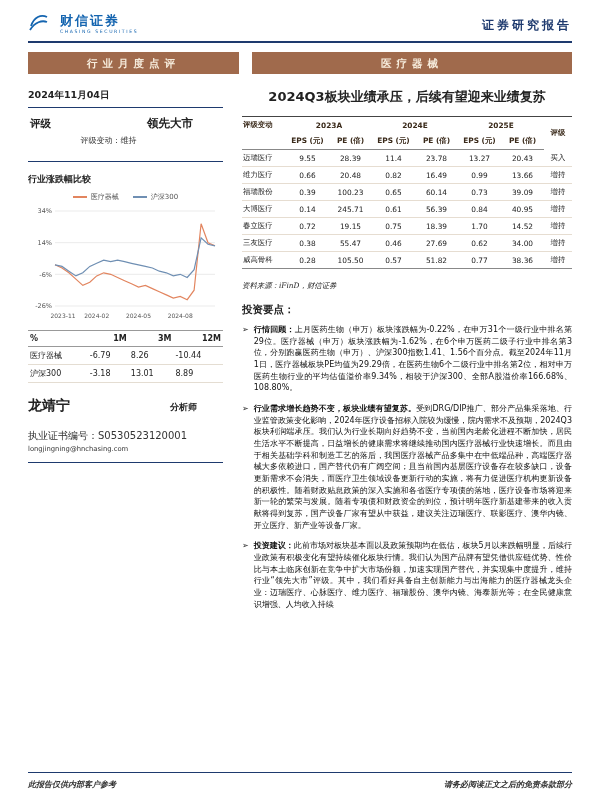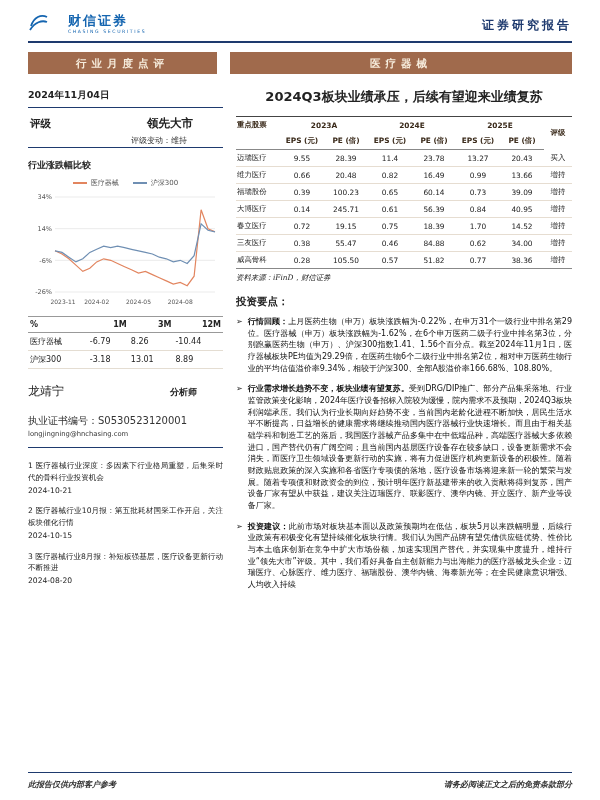--- a/index.html
+++ b/index.html
@@ -2,83 +2,83 @@
 <html><head>
 <meta charset="utf-8">
 <style>
   * { margin:0; padding:0; box-sizing:border-box; }
   html,body { background:#fff; }
   body { width:600px; font-family:"DejaVu Sans","Liberation Sans",sans-serif; color:#222; }
   .page { width:600px; height:800px; padding:12px 28px 10px; display:flex; flex-direction:column; overflow:hidden; }
 
   
   .hdr { display:flex; justify-content:space-between; align-items:flex-end; }
-  .brand { display:flex; align-items:center; gap:20px; }
+  .brand { display:flex; align-items:center; gap:12px; }
   .brand-text { display:flex; flex-direction:column; line-height:1.1; }
   .brand-cn { font-size:13px; font-weight:bold; color:#1565b0; letter-spacing:2px; }
   .brand-en { font-size:4.6px; color:#1565b0; letter-spacing:1.6px; }
   .report-type { font-size:12px; font-weight:bold; color:#1e3a6e; letter-spacing:3px; padding-bottom:2px;text-align:center; }
   .hdr-rule { border-bottom:2px solid #1e3a6e; margin-top:5px; }
 
   
   .banners { display:flex; gap:13px; margin-top:9px; }
   .banner { background:#a06a4c; color:#f6ecdc; font-size:10.5px; font-weight:bold; letter-spacing:5px; text-align:center; height:22px; line-height:22px; }
-  .banner.l { width:189px; flex-shrink:0; }
+  .banner.l { width:211px; flex-shrink:0; }
   .banner.r { flex:1; }
 
   
-  .content { display:flex; gap:13px; margin-top:12px; flex:1; overflow:hidden; }
+  .content { display:flex; gap:19px; margin-top:12px; flex:1; overflow:hidden; }
   .sidebar { width:195px; flex-shrink:0; }
   .main { flex:1; overflow:hidden; }
 
   
   .s-date { font-size:9.5px; font-weight:bold; padding:3px 0 5px; border-bottom:1px solid #1e3a6e; }
   .rating-row { display:flex; justify-content:space-between; align-items:baseline; padding:8px 2px 3px; }
   .rating-label { font-size:10.5px; font-weight:bold; }
   .rating-value { font-size:11.5px; font-weight:bold; margin-right:28px; }
-  .rating-sub { display:flex; justify-content:flex-end; font-size:8px; color:#333; padding:1px 2px 1px; border-bottom:1px solid #1e3a6e; }
+  .rating-sub { display:flex; justify-content:center; font-size:8px; color:#333; padding:1px 2px 15px; border-bottom:1px solid #1e3a6e; }
   .rating-sub .v { margin-right:34px; }
   .chart-title { font-size:9px; font-weight:bold; margin-top:11px; }
   .legend { display:flex; justify-content:center; gap:14px; margin-top:6px; font-size:7px; color:#555; }
   .legend-item { display:flex; align-items:center; gap:4px; }
   .swatch { display:inline-block; width:14px; height:2px; }
   svg.chart { display:block; margin-top:2px; }
   svg.chart .grid { stroke:#ddd; stroke-width:0.6; }
   svg.chart .ytick { font-size:6.5px; fill:#555; text-anchor:end; }
   svg.chart .xtick { font-size:6px; fill:#555; text-anchor:middle; }
 
   table.perf { width:100%; border-collapse:collapse; font-size:8px; margin-top:8px; }
   table.perf th { font-weight:bold; border-top:1px solid #999; border-bottom:1px solid #999; padding:3px 2px; text-align:right; }
   table.perf th:first-child { text-align:left; }
   table.perf td { padding:3px 2px; text-align:left; border-bottom:1px solid #e4ddd2; }
   table.perf td.rowname { text-align:left; }
 
   .analyst { margin-top:14px; border-bottom:1px solid #1e3a6e; padding-bottom:9px; }
   .an-line { display:flex; justify-content:space-between; align-items:baseline; }
-  .an-name { font-size:12px; font-weight:normal;text-align:right; }
+  .an-name { font-size:14px; font-weight:bold;text-align:right; }
   .an-role { font-size:9px; font-weight:bold; margin-right:26px; }
   .an-cert { font-size:10px; margin-top:14px; color:#333; }
   .an-email { font-size:6.8px; margin-top:2px; color:#333; }
 
   .reports { margin-top:12px; }
   .report-item { font-size:7.6px; line-height:1.55; margin-bottom:9px; text-align:justify; }
   .report-item .rdate { margin-top:1px; }
 
   
   .title { font-size:13px; font-weight:bold; text-align:center; margin:2px 0 10px; }
   table.stock { width:100%; border-collapse:collapse; font-size:7.4px; table-layout:fixed; }
   table.stock th, table.stock td { padding:3px 1px; text-align:center; }
   table.stock thead tr.yrow th { border-top:1.5px solid #444; font-weight:bold; color:#3a2a1a; }
   table.stock thead tr.srow th { border-bottom:1px solid #888; font-weight:bold; color:#3a2a1a; }
   table.stock th.corner { text-align:left; width:44px; }
   table.stock th.ratinghdr { width:28px; }
   table.stock tbody td { border-bottom:0.5px solid #e6ddd1; }
   table.stock tbody tr:last-child td { border-bottom:1px solid #888; }
   table.stock td.name { text-align:left; }
-  .source { font-size:7.4px; font-style:italic; margin-top:4px; color:#222; font-family:"DejaVu Serif","Liberation Serif",serif; }
+  .source { font-size:7.4px; font-style:italic; margin-top:12px; color:#222; font-family:"DejaVu Serif","Liberation Serif",serif; }
 
   .points-title { font-size:10.5px; font-weight:bold; margin:12px 0 7px; }
   .bullets { }
   .bullet { display:flex; gap:5px; margin-bottom:9px; }
   .bullet .arrow { font-size:8px; color:#222; line-height:1.5; flex-shrink:0; }
   .bullet .btext { font-size:8px; line-height:1.46; text-align:justify; color:#111; }
   .bullet .btext strong { font-weight:bold; }
 
   
   .footer { border-top:1px solid #1e3a6e; margin-top:4px; padding-top:6px; display:flex; justify-content:space-between; font-size:8px; font-style:italic; font-weight:bold; color:#333; }
@@ -179,43 +179,29 @@
 
       <div class="analyst">
         <div class="an-line">
           <span class="an-name">龙靖宁</span>
           <span class="an-role">分析师</span>
         </div>
         <div class="an-cert">执业证书编号：S0530523120001</div>
         <div class="an-email">longjingning@hnchasing.com</div>
       </div>
 
-      <div class="reports">
-          <div class="report-item">
-            <div>1 医疗器械行业深度：多因素下行业格局重塑，后集采时代的骨科行业投资机会</div>
-            <div class="rdate">2024-10-21</div>
-          </div>
-          <div class="report-item">
-            <div>2 医疗器械行业10月报：第五批耗材国采工作开启，关注板块催化行情</div>
-            <div class="rdate">2024-10-15</div>
-          </div>
-          <div class="report-item">
-            <div>3 医疗器械行业8月报：补短板强基层，医疗设备更新行动不断推进</div>
-            <div class="rdate">2024-08-20</div>
-          </div>
-        </div>
     </aside>
 
     <main class="main">
       <div class="title">2024Q3板块业绩承压，后续有望迎来业绩复苏</div>
 
       <table class="stock">
         <thead>
           <tr class="yrow">
-            <th class="corner">重点股票</th>
+            <th class="corner">评级变动</th>
             <th colspan="2">2023A</th>
             <th colspan="2">2024E</th>
             <th colspan="2">2025E</th>
             <th class="ratinghdr" rowspan="2">评级</th>
           </tr>
           <tr class="srow">
             <th></th>
             <th>EPS (元)</th>
             <th>PE (倍)</th>
             <th>EPS (元)</th>
@@ -273,21 +259,21 @@
               <td>18.39</td>
               <td>1.70</td>
               <td>14.52</td>
               <td>增持</td>
             </tr>
             <tr>
               <td class="name">三友医疗</td>
               <td>0.38</td>
               <td>55.47</td>
               <td>0.46</td>
-              <td>84.88</td>
+              <td>27.69</td>
               <td>0.62</td>
               <td>34.00</td>
               <td>增持</td>
             </tr>
             <tr>
               <td class="name">威高骨科</td>
               <td>0.28</td>
               <td>105.50</td>
               <td>0.57</td>
               <td>51.82</td>

